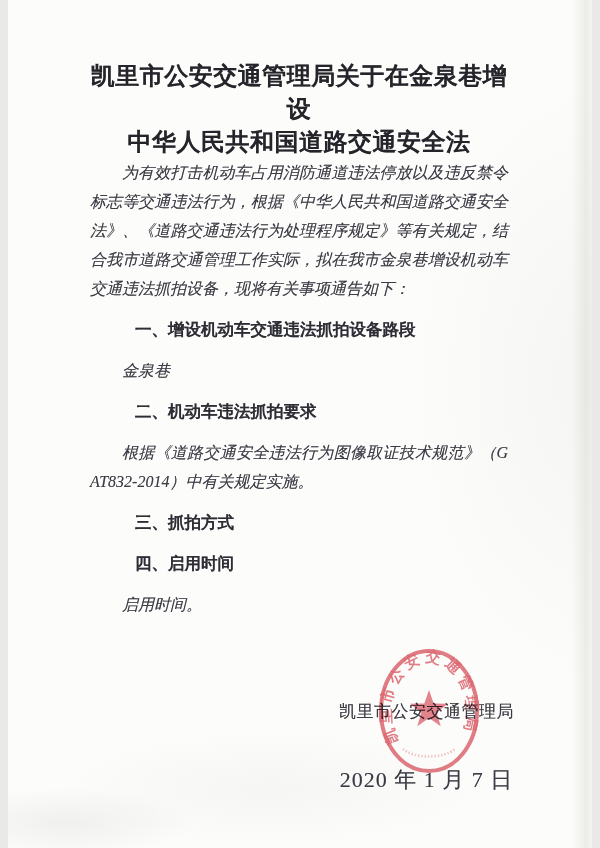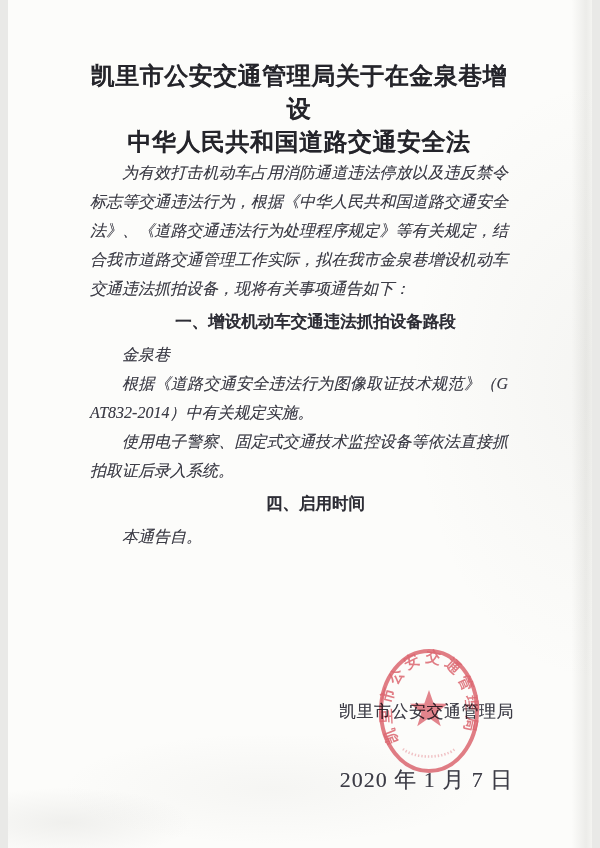--- a/index.html
+++ b/index.html
@@ -21,24 +21,23 @@
   }
   .title span{display:block;}
   .bodytext{
     position:absolute;top:158px;left:82px;width:418px;
     color:#3c3c46;font-size:16px;line-height:29px;
     text-shadow:0 0 0.5px rgba(70,70,82,0.5);
   }
   .bodytext p{margin:0;text-align:justify;text-justify:inter-character;word-break:break-all;font-style:italic;}
   .indent{text-indent:2em;}
   .sec-heading{
-    margin:4px;font-family:"Liberation Sans", sans-serif;font-weight:700;
+    margin:12px;font-family:"Liberation Sans", sans-serif;font-weight:700;
     font-size:16.5px;line-height:29px;color:#2d2d35;text-indent:2em;
     text-shadow:0 0 0.5px rgba(50,50,60,0.5);
-    text-align:center;
   }
   .sigblock{
     position:absolute;top:697px;left:326px;width:185px;text-align:center;
     color:#3c3c46;text-shadow:0 0 0.5px rgba(70,70,82,0.5);
   }
   .sig{font-size:17px;line-height:30px;letter-spacing:0.5px;}
   .date{font-size:22px;line-height:29px;letter-spacing:1px;margin-top:38px;}
   .stamp{
     position:absolute;left:361px;top:646px;width:120px;height:134px;
     mix-blend-mode:multiply;opacity:0.92;filter:blur(0.35px);
@@ -54,24 +53,25 @@
 
   <h1 class="title">
     <span>凯里市公安交通管理局关于在金泉巷增设</span>
     <span>中华人民共和国道路交通安全法</span>
   </h1>
 
   <div class="bodytext">
     <p class="indent">为有效打击机动车占用消防通道违法停放以及违反禁令标志等交通违法行为，根据《中华人民共和国道路交通安全法》、《道路交通违法行为处理程序规定》等有关规定，结合我市道路交通管理工作实际，拟在我市金泉巷增设机动车交通违法抓拍设备，现将有关事项通告如下：</p>
     <h2 class="sec-heading">一、增设机动车交通违法抓拍设备路段</h2>
     <p class="indent">金泉巷</p>
+    <h2 class="sec-heading">二、机动车违法抓拍要求</h2>
     <p class="indent">根据《道路交通安全违法行为图像取证技术规范》（GAT832-2014）中有关规定实施。</p>
-    <p class="indent">使用电子警察、固定式交通技术监控设备等依法直接抓拍取证后录入系统。</p>
+    <h2 class="sec-heading">三、抓拍方式</h2>
     <h2 class="sec-heading">四、启用时间</h2>
-    <p class="indent">本通告自。</p>
+    <p class="indent">启用时间。</p>
   </div>
 
   <div class="sigblock">
     <div class="sig">凯里市公安交通管理局</div>
     <div class="date">2020 年 1 月 7 日</div>
   </div>
 
   <svg class="stamp" viewBox="0 0 120 134" xmlns="http://www.w3.org/2000/svg" aria-hidden="true">
     <ellipse cx="60" cy="65" rx="48" ry="60" fill="none" stroke-width="4" opacity="0.85" stroke="#dc5a66"></ellipse>
     <polygon points="60,44 64.7,57.53 79.02,57.82 67.61,66.47 71.76,80.18 60,72 48.24,80.18 52.39,66.47 40.98,57.82 55.3,57.53" opacity="0.8" fill="#dc5a66"></polygon>

